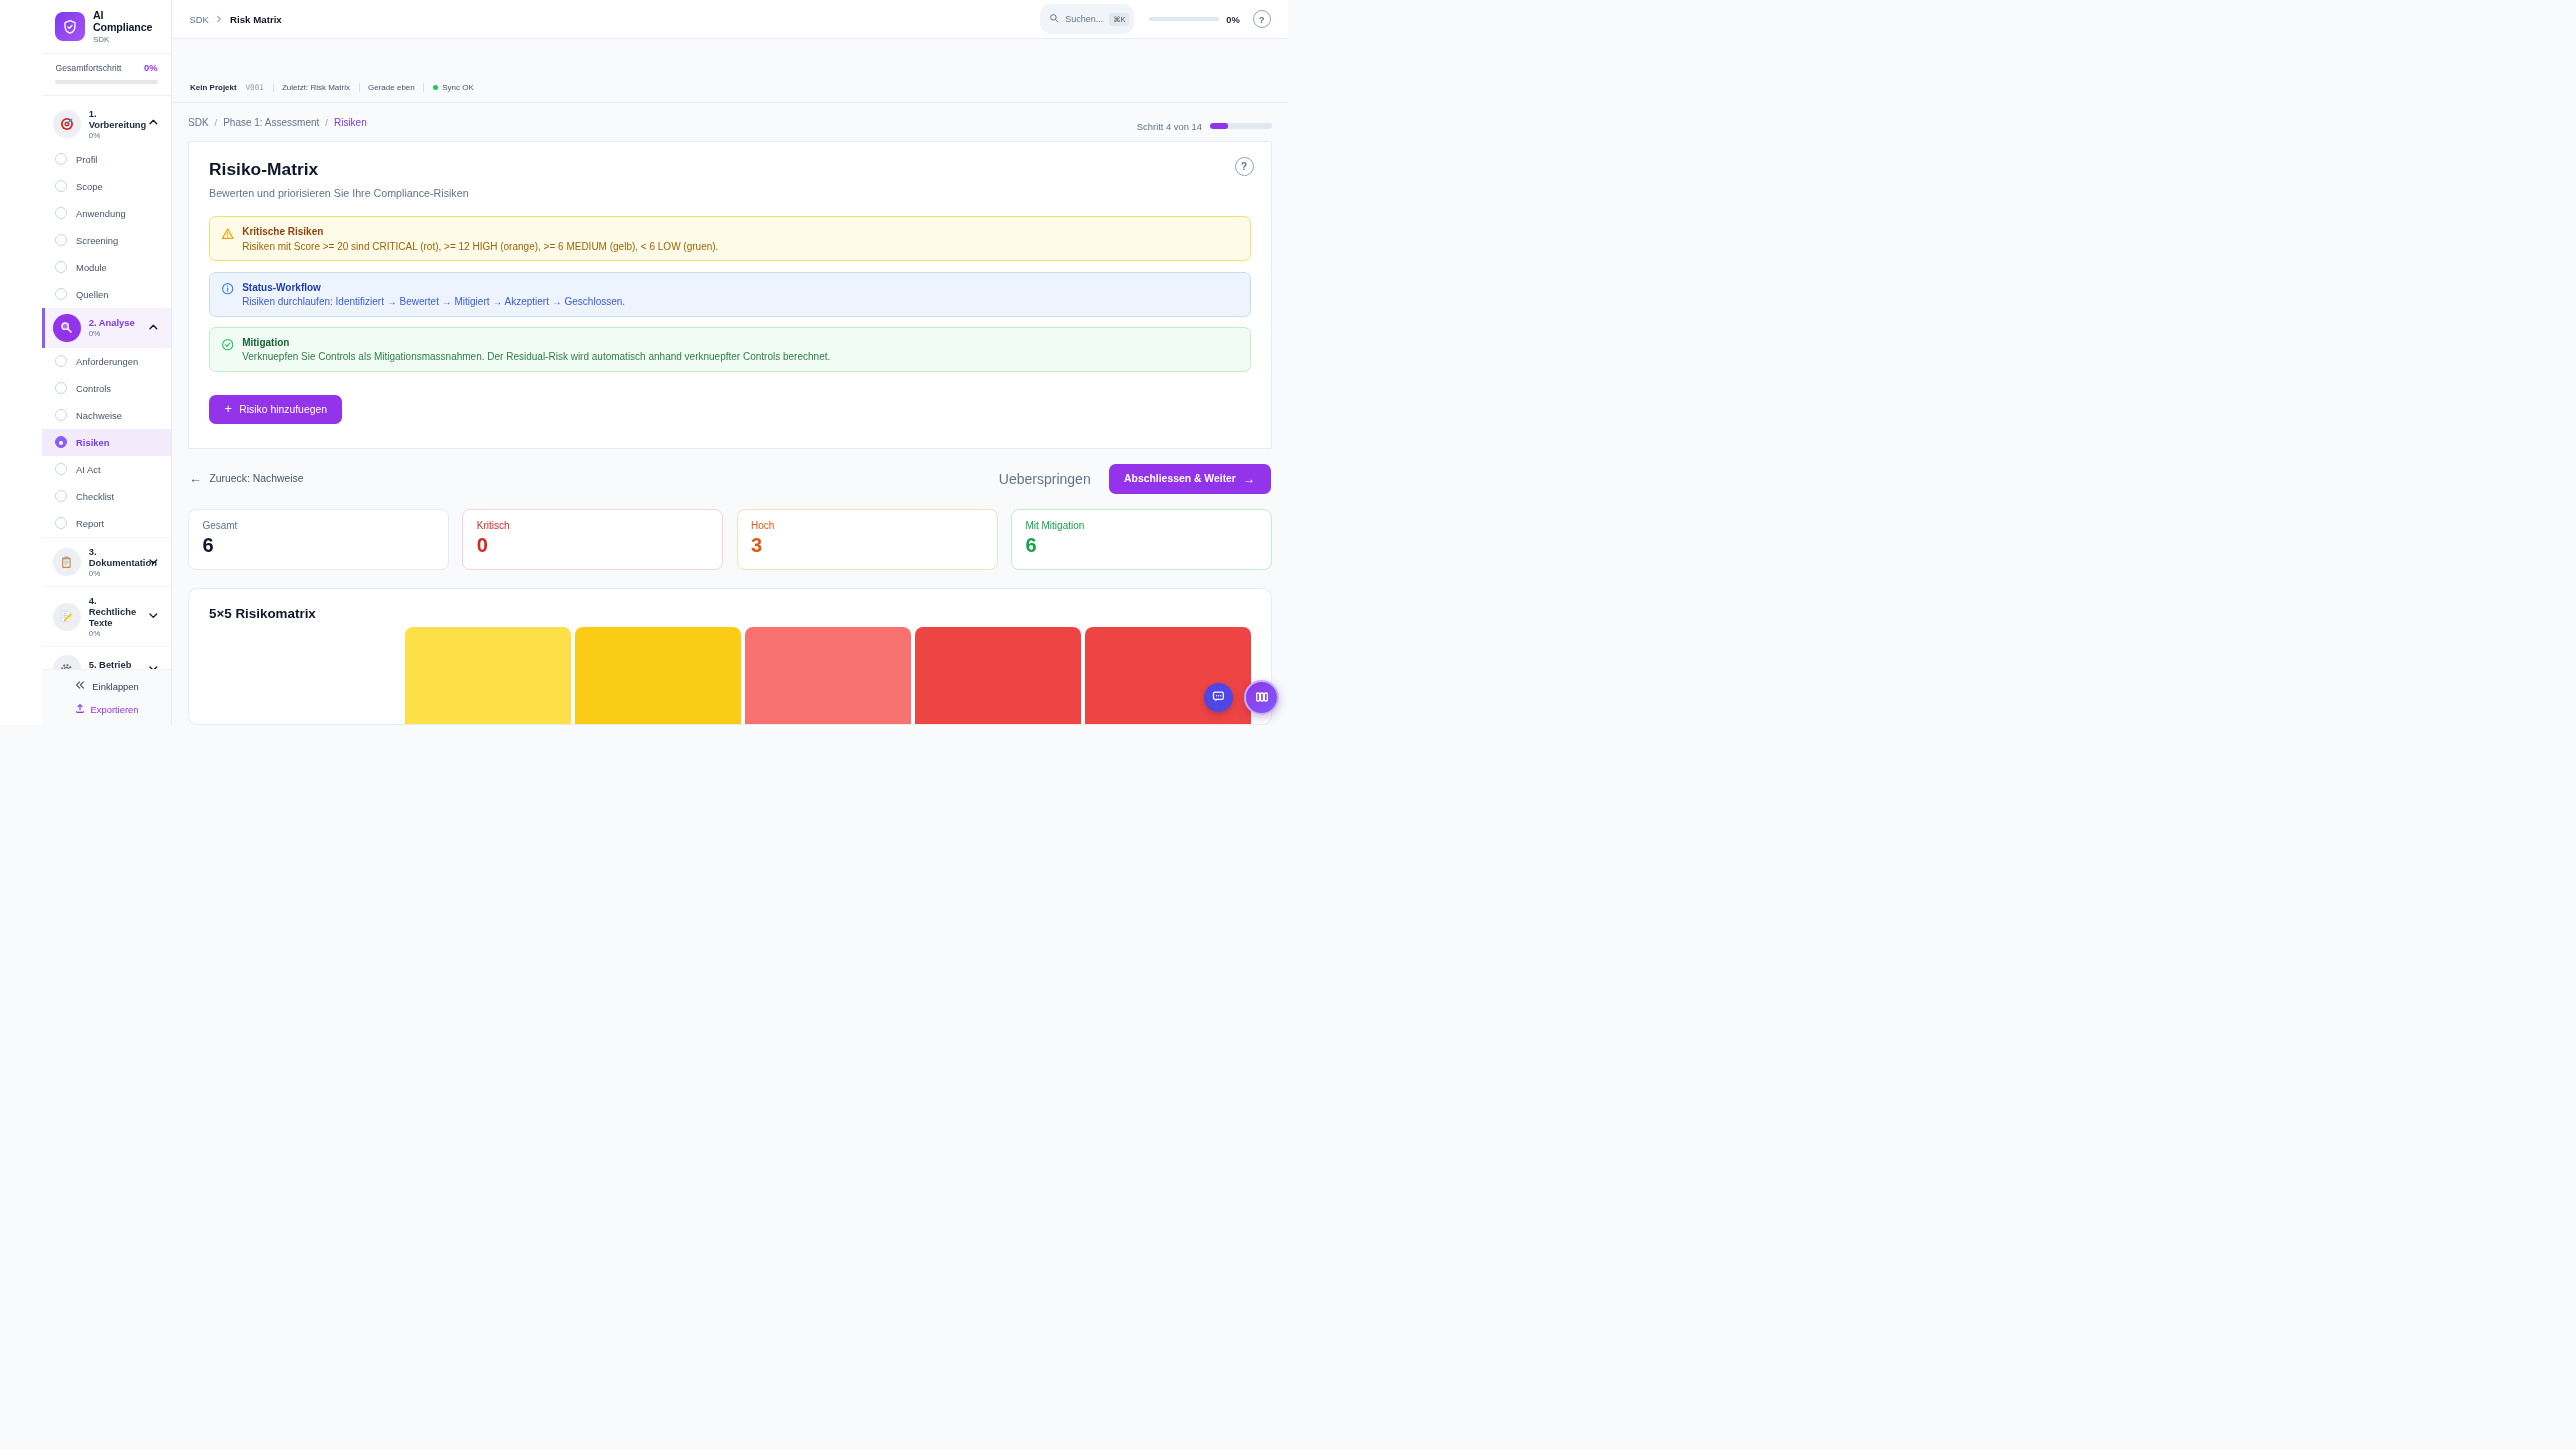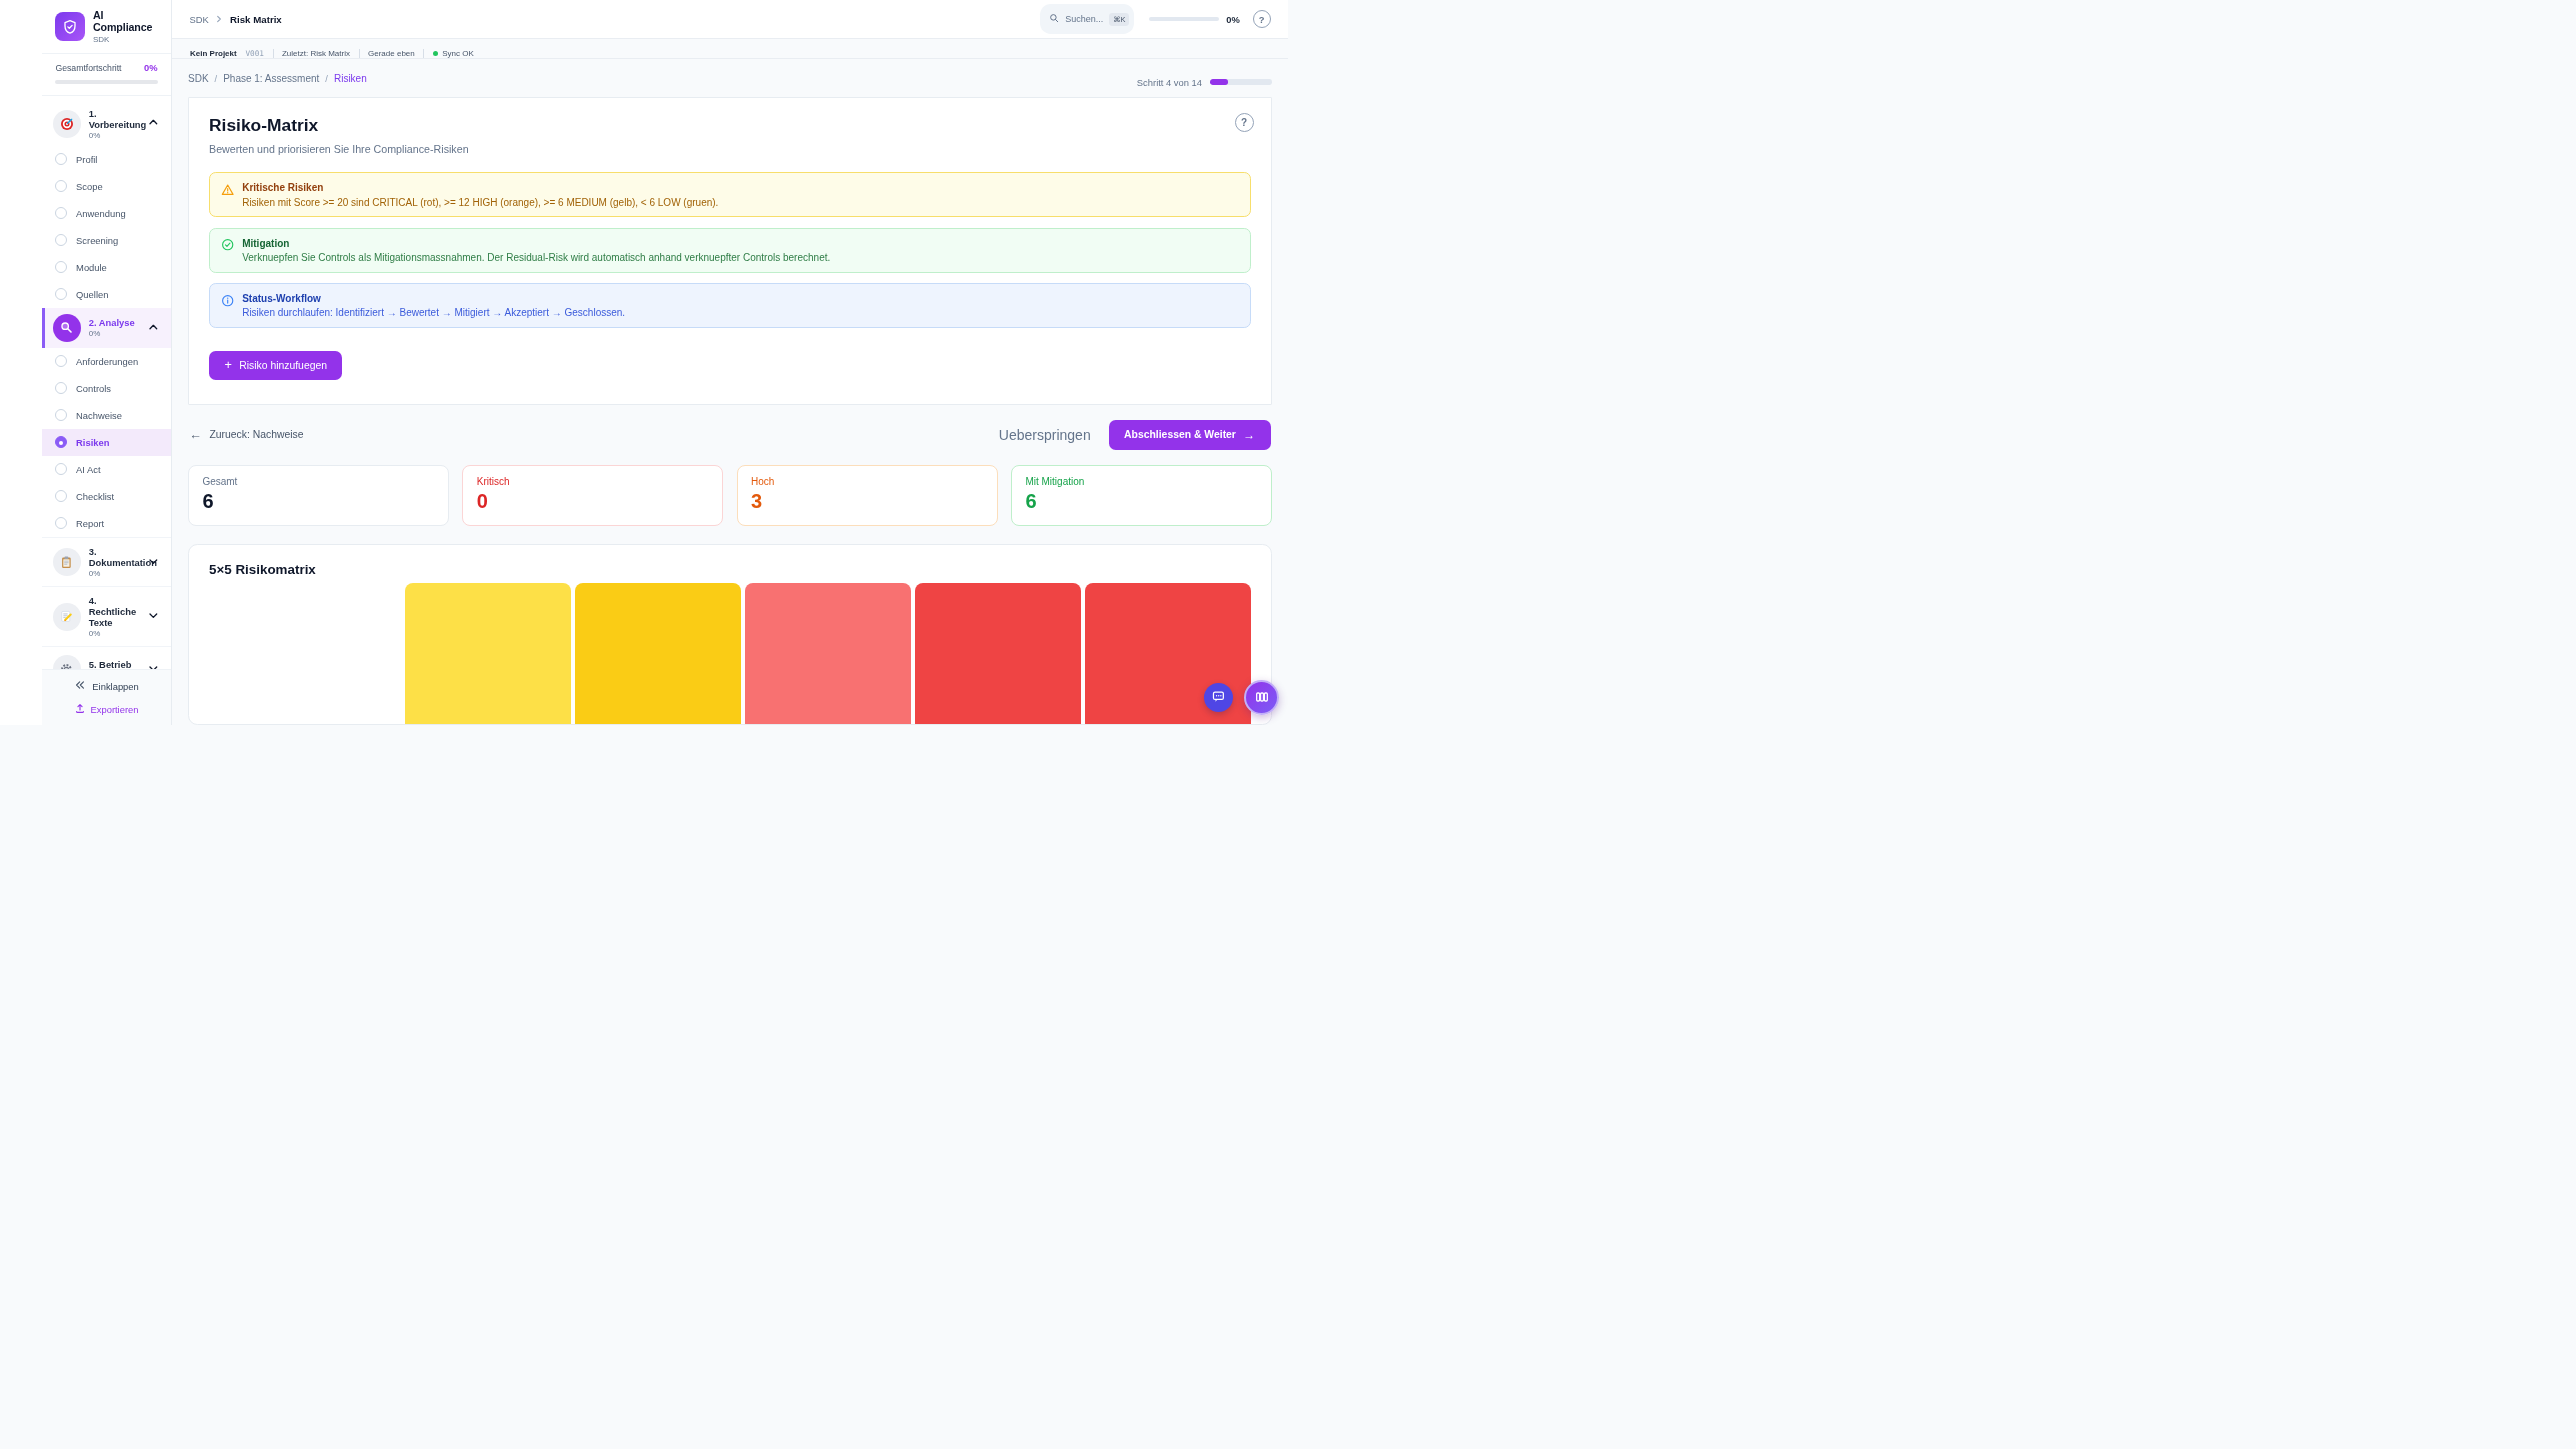--- a/index.html
+++ b/index.html
@@ -48,21 +48,21 @@
   .tb-root { font-size:9.4px; color:#64748B; }
   .tb-cur { font-size:9.7px; font-weight:bold; color:#0F172A; }
   .tb-right { margin-left:auto; display:flex; align-items:center; }
   .search-pill { display:flex; align-items:center; gap:6px; height:30px; padding:0 4.7px 0 8.7px; background:#F1F5F9; border-radius:10.7px; cursor:text; }
   .search-ph { font-size:9px; color:#64748B; }
   .kbd { font-size:7.4px; color:#475569; background:#E3E8EF; border-radius:3.4px; padding:2px 4px; }
   .tb-progress { width:70px; height:3.4px; border-radius:2px; background:#E2E8F0; margin-left:14.8px; }
   .tb-pct { font-size:9.4px; font-weight:bold; color:#1E293B; margin-left:7.4px; }
   .help-circ { width:18px; height:18px; border-radius:50%; border:1.3px solid #94A3B8; color:#64748B; font-size:9.4px; font-weight:bold; display:flex; align-items:center; justify-content:center; margin-left:12.7px; cursor:pointer; }
 
-  .statusbar { height:20px; background:#F8FAFC; border-bottom:0.7px solid #E9EDF2; display:flex; align-items:flex-end; padding:0 18px; gap:8.7px; flex:none; }
+  .statusbar { height:20px; background:#F8FAFC; border-bottom:0.7px solid #E9EDF2; display:flex; align-items:flex-start; padding:0 18px; gap:8.7px; flex:none;margin-top:44px; }
   .sb-strong { font-size:8px; font-weight:600; color:#1E293B; }
   .sb-ver { font-family:"DejaVu Sans Mono", monospace; font-size:7.7px; color:#94A3B8; }
   .sb-sep { width:0.7px; height:8.7px; background:#D7DEE7; }
   .sb-txt { font-size:8px; color:#475569; }
   .sb-sync { display:flex; align-items:center; gap:4px; }
   .dot { width:5.4px; height:5.4px; border-radius:50%; background:#22C55E; }
 
   .content { flex:1; padding:0 16px; display:flex; flex-direction:column; overflow:hidden; }
   .crumb-row { height:38px; display:flex; align-items:center; flex:none; }
   .pc { font-size:10px; color:#64748B; }
@@ -379,41 +379,41 @@
             <span class="bi"><svg width="13.4" height="13.4" viewBox="0 0 20 20" fill="none">
                   <path d="M10 3L18 17H2L10 3z" stroke="#F59E0B" stroke-width="1.7" stroke-linejoin="round"></path>
                   <line x1="10" y1="8.5" x2="10" y2="12" stroke="#F59E0B" stroke-width="1.7" stroke-linecap="round"></line>
                   <circle cx="10" cy="14.6" r="1" fill="#F59E0B"></circle>
                 </svg></span>
             <div>
               <div class="ib-title">Kritische Risiken</div>
               <div class="ib-body">Risiken mit Score &gt;= 20 sind CRITICAL (rot), &gt;= 12 HIGH (orange), &gt;= 6 MEDIUM (gelb), &lt; 6 LOW (gruen).</div>
             </div>
           </div>
-          <div class="ibox succ">
-            <span class="bi"><svg width="13.4" height="13.4" viewBox="0 0 20 20" fill="none">
-                  <circle cx="10" cy="10" r="7.6" stroke="#22C55E" stroke-width="1.7"></circle>
-                  <path d="M6.7 10.2l2.2 2.2 4.4-4.6" stroke="#22C55E" stroke-width="1.7" stroke-linecap="round" stroke-linejoin="round"></path>
-                </svg></span>
-            <div>
-              <div class="ib-title">Mitigation</div>
-              <div class="ib-body">Verknuepfen Sie Controls als Mitigationsmassnahmen. Der Residual-Risk wird automatisch anhand verknuepfter Controls berechnet.</div>
-            </div>
-          </div>
           <div class="ibox info">
             <span class="bi"><svg width="13.4" height="13.4" viewBox="0 0 20 20" fill="none">
                   <circle cx="10" cy="10" r="7.6" stroke="#3B82F6" stroke-width="1.7"></circle>
                   <line x1="10" y1="9" x2="10" y2="13.6" stroke="#3B82F6" stroke-width="1.7" stroke-linecap="round"></line>
                   <circle cx="10" cy="6.2" r="1" fill="#3B82F6"></circle>
                 </svg></span>
             <div>
               <div class="ib-title">Status-Workflow</div>
               <div class="ib-body">Risiken durchlaufen: Identifiziert → Bewertet → Mitigiert → Akzeptiert → Geschlossen.</div>
             </div>
           </div>
+          <div class="ibox succ">
+            <span class="bi"><svg width="13.4" height="13.4" viewBox="0 0 20 20" fill="none">
+                  <circle cx="10" cy="10" r="7.6" stroke="#22C55E" stroke-width="1.7"></circle>
+                  <path d="M6.7 10.2l2.2 2.2 4.4-4.6" stroke="#22C55E" stroke-width="1.7" stroke-linecap="round" stroke-linejoin="round"></path>
+                </svg></span>
+            <div>
+              <div class="ib-title">Mitigation</div>
+              <div class="ib-body">Verknuepfen Sie Controls als Mitigationsmassnahmen. Der Residual-Risk wird automatisch anhand verknuepfter Controls berechnet.</div>
+            </div>
+          </div>
         </div>
 
         <button class="add-btn">
           <span class="add-plus">+</span>
           <span>Risiko hinzufuegen</span>
         </button>
       </section>
 
       <div class="nav-row">
         <div class="back-link">

